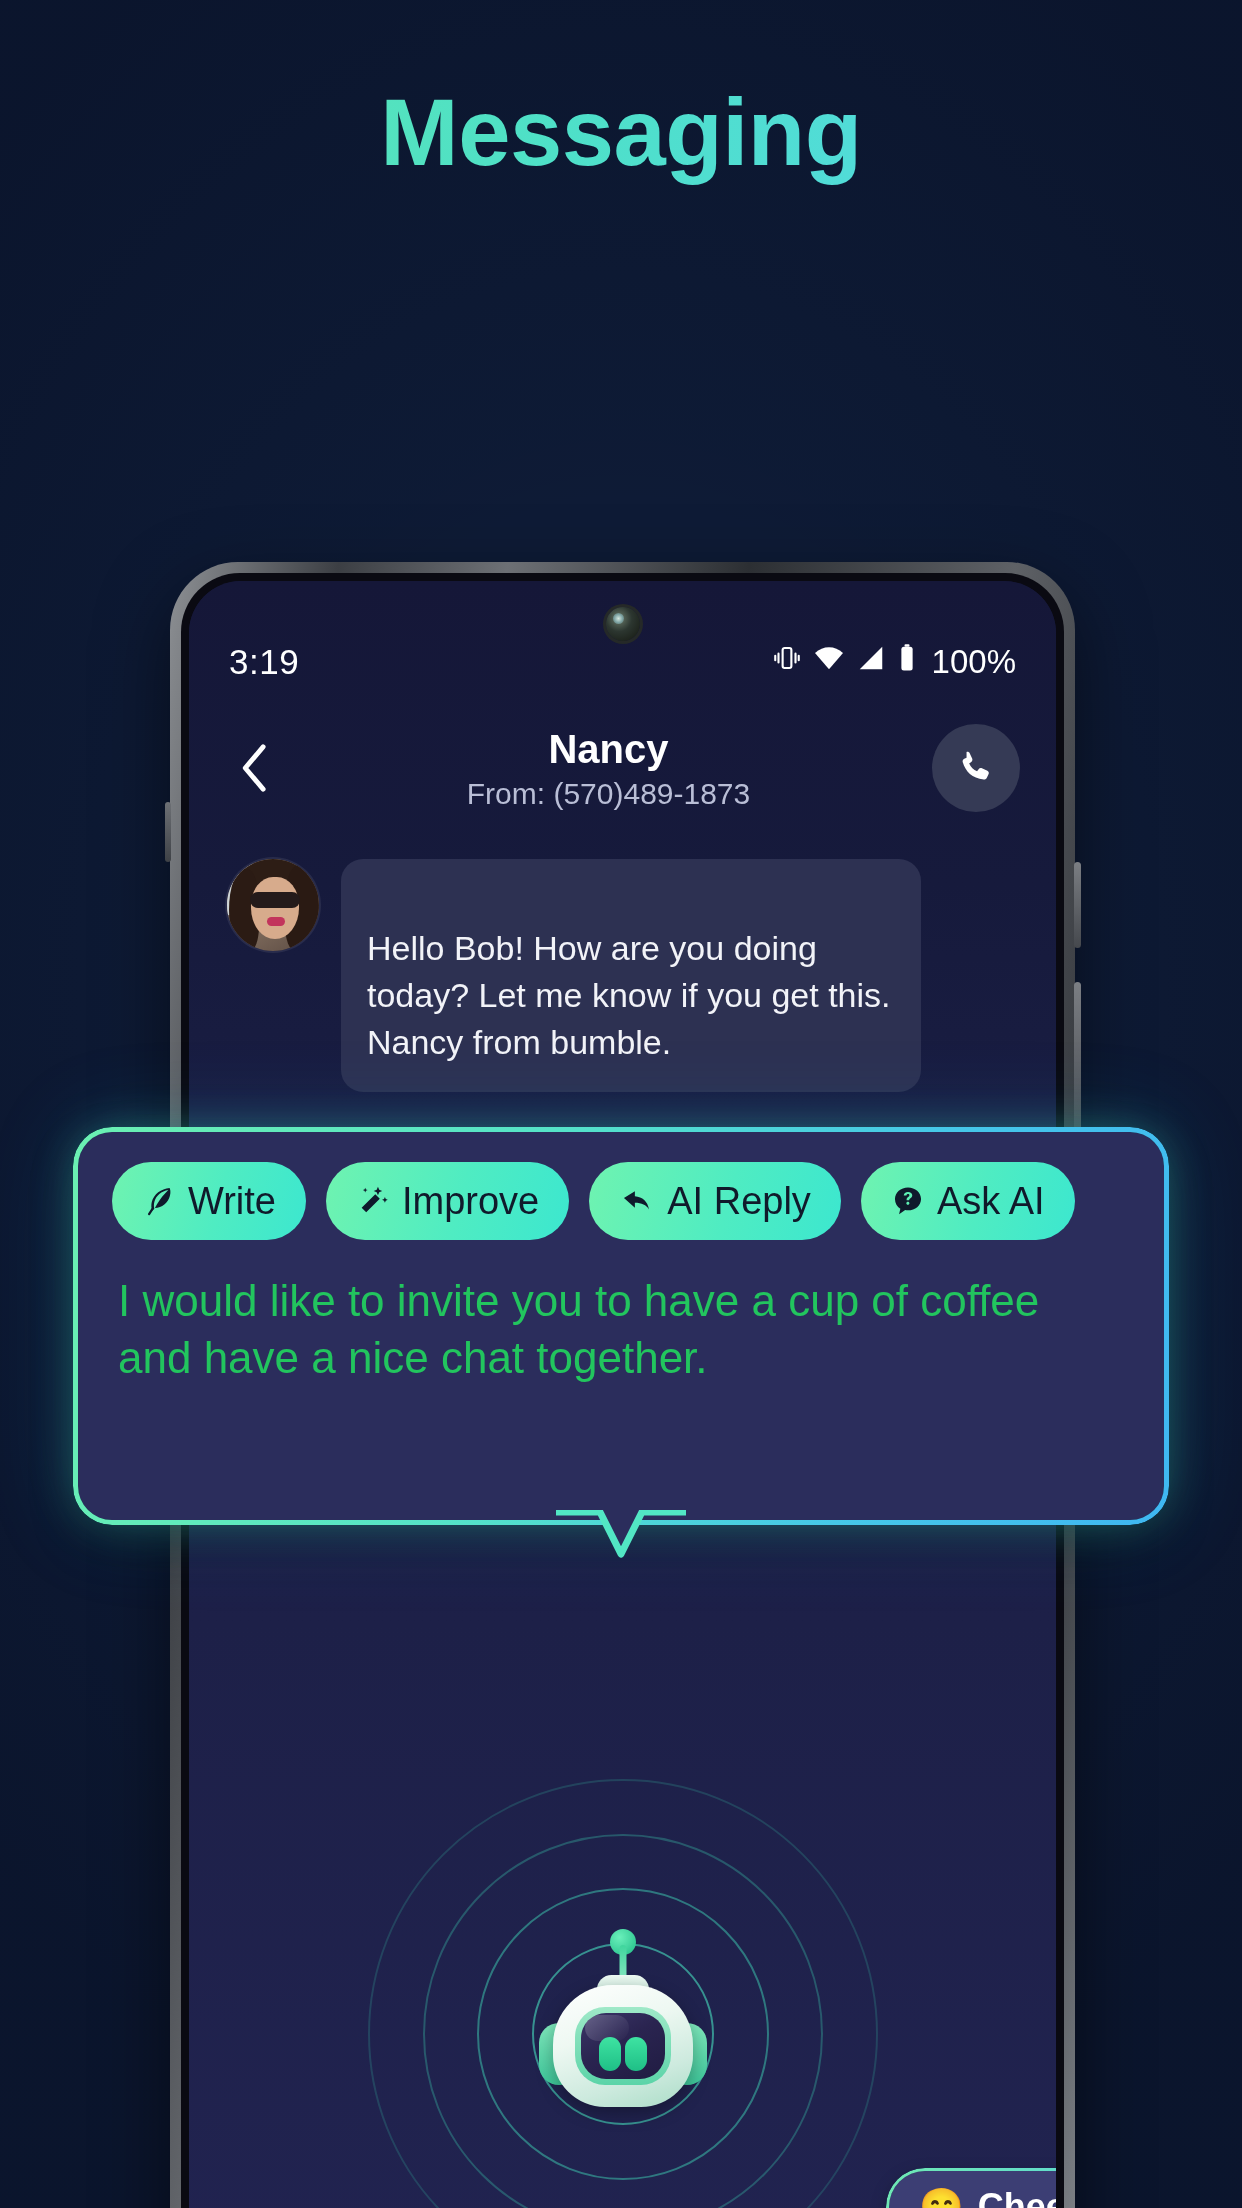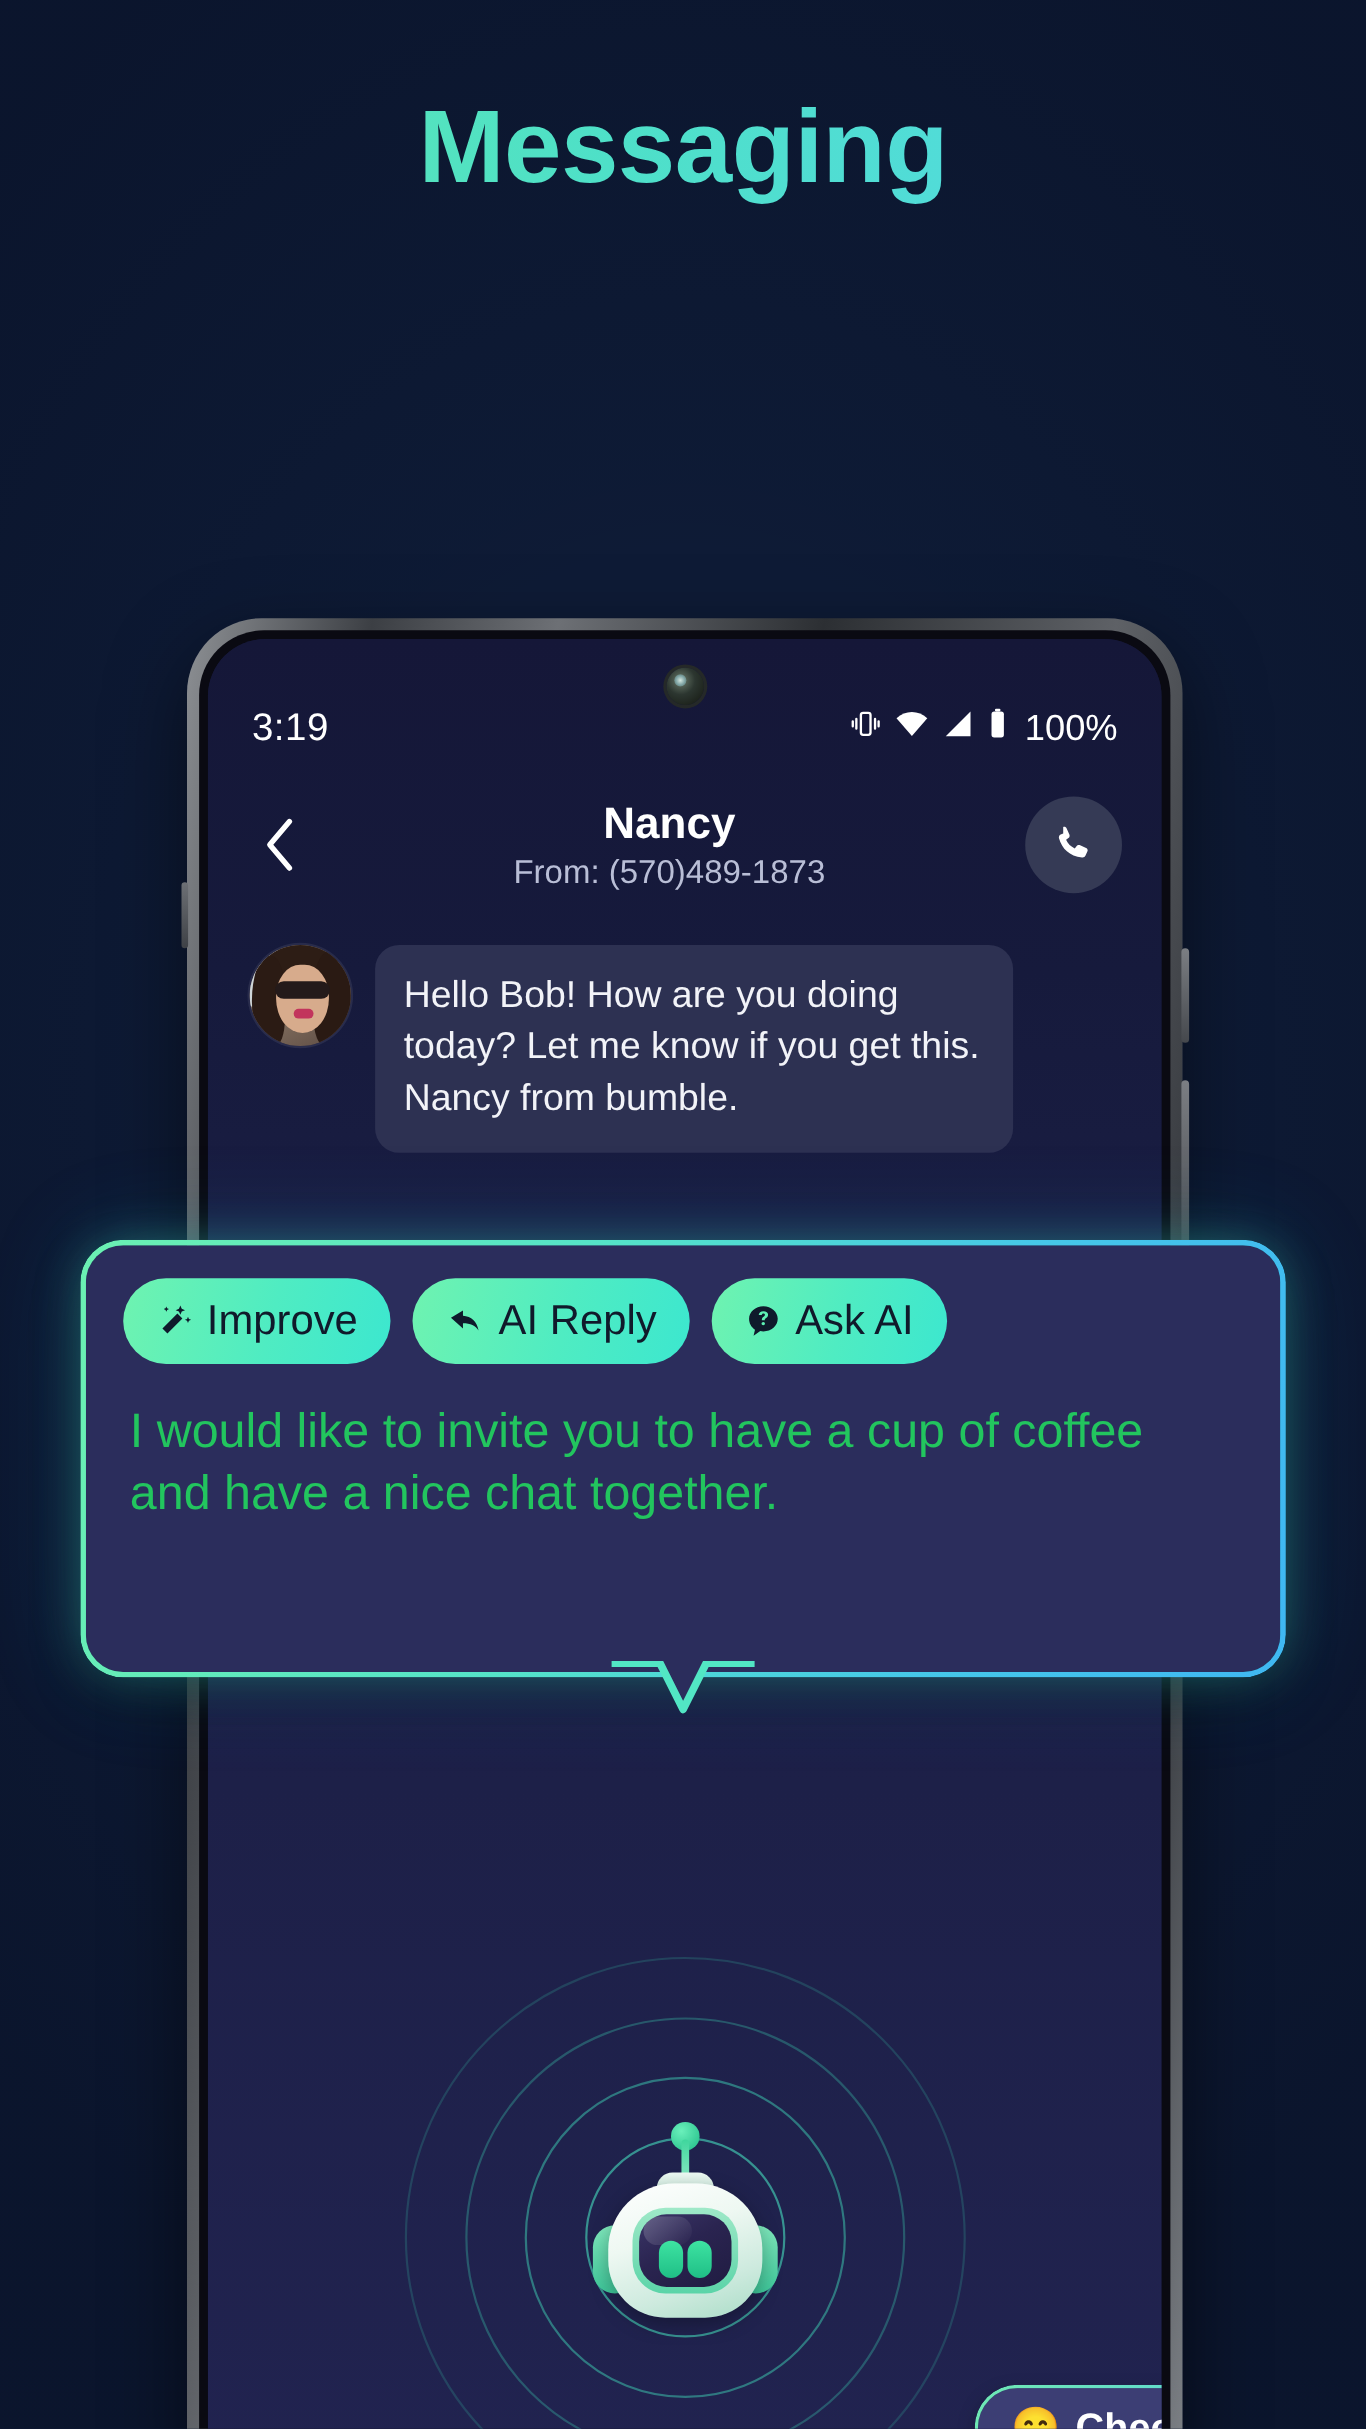--- a/index.html
+++ b/index.html
@@ -144,21 +144,21 @@
   #avatar .glasses{position:absolute;left:23px;top:33px;width:50px;height:16px;background:#241a1a;border-radius:8px;}
   #avatar .lip{position:absolute;left:40px;top:58px;width:18px;height:9px;background:#c2345c;border-radius:9px;}
   #avatar .bgsky{position:absolute;left:0;top:0;width:26px;height:56px;background:#cfd6d9;}
 
   #msg-bubble {
     background:#2d3152;
     border-radius:22px;
     padding:22px 26px 26px 26px;
     max-width:580px;
   }
-  #msg-text { font-size:34px; line-height:1.38; color:#f2f3f8; }
+  #msg-text { font-size:34px; line-height:1.38; color:#f2f3f8;margin-top:44px; }
 
   
   #rings { position:absolute; left:50%; top:1193px; transform:translateX(-50%); width:520px; height:520px; }
   .ring {
     position:absolute; left:50%; top:50%; transform:translate(-50%,-50%);
     border-radius:50%; border:2px solid rgba(60,200,175,0.42);
   }
   .r1{width:182px;height:182px;border-color:rgba(70,215,185,0.62);}
   .r2{width:292px;height:292px;border-color:rgba(62,200,175,0.52);}
   .r3{width:400px;height:400px;border-color:rgba(55,180,160,0.38);}
@@ -364,20 +364,27 @@
   </div>
 </div>
 
 <svg id="popup-arrow" viewBox="0 0 130 74">
   <path d="M0 0 H42 L65 44 L88 0 H130 V-10 H0 Z" fill="#2b2d5c"></path>
   <path d="M0 2 H44 L65 44 L86 2 H130" fill="none" stroke="#52e6c4" stroke-width="7" stroke-linejoin="round" stroke-linecap="round"></path>
 </svg>
 
 <div id="popup">
   <div id="ai-actions">
+    <div class="ai-btn">
+      <svg width="34" height="34" viewBox="0 0 24 24">
+        <path d="M19.5 2.8c-6 .5-11.2 4.4-12.6 9.9-.5 2.1-.4 4.2.3 6.2l1.5-1.4c-.4-1.6-.4-3.2 0-4.8 1.1-4.4 5.1-7.6 9.9-8.4-3 2.9-5.7 6.2-7.9 9.9l-1.6 2.8 1.8-.3c4.9-.9 8.6-5 9.1-10 .1-1.3.1-2.6-.5-3.9z" fill="#0f1a2c"></path>
+        <path d="M7.4 17.6L5 21.2" stroke="#0f1a2c" stroke-width="1.6" stroke-linecap="round"></path>
+      </svg>
+      <span class="lbl">Write</span>
+    </div>
     <div class="ai-btn">
       <svg width="34" height="34" viewBox="0 0 24 24">
         <path d="M13.6 7.2L16.8 10.4 7.2 20l-3.2-3.2 9.6-9.6z" fill="#0f1a2c"></path>
         <path d="M15.5 2l.9 2.1 2.1.9-2.1.9-.9 2.1-.9-2.1-2.1-.9 2.1-.9L15.5 2z" fill="#0f1a2c"></path>
         <path d="M20.4 9.2l.6 1.4 1.4.6-1.4.6-.6 1.4-.6-1.4-1.4-.6 1.4-.6.6-1.4z" fill="#0f1a2c"></path>
         <path d="M6.5 2.6l.5 1.2 1.2.5-1.2.5-.5 1.2-.5-1.2-1.2-.5 1.2-.5.5-1.2z" fill="#0f1a2c"></path>
       </svg>
       <span class="lbl">Improve</span>
     </div>
     <div class="ai-btn">

